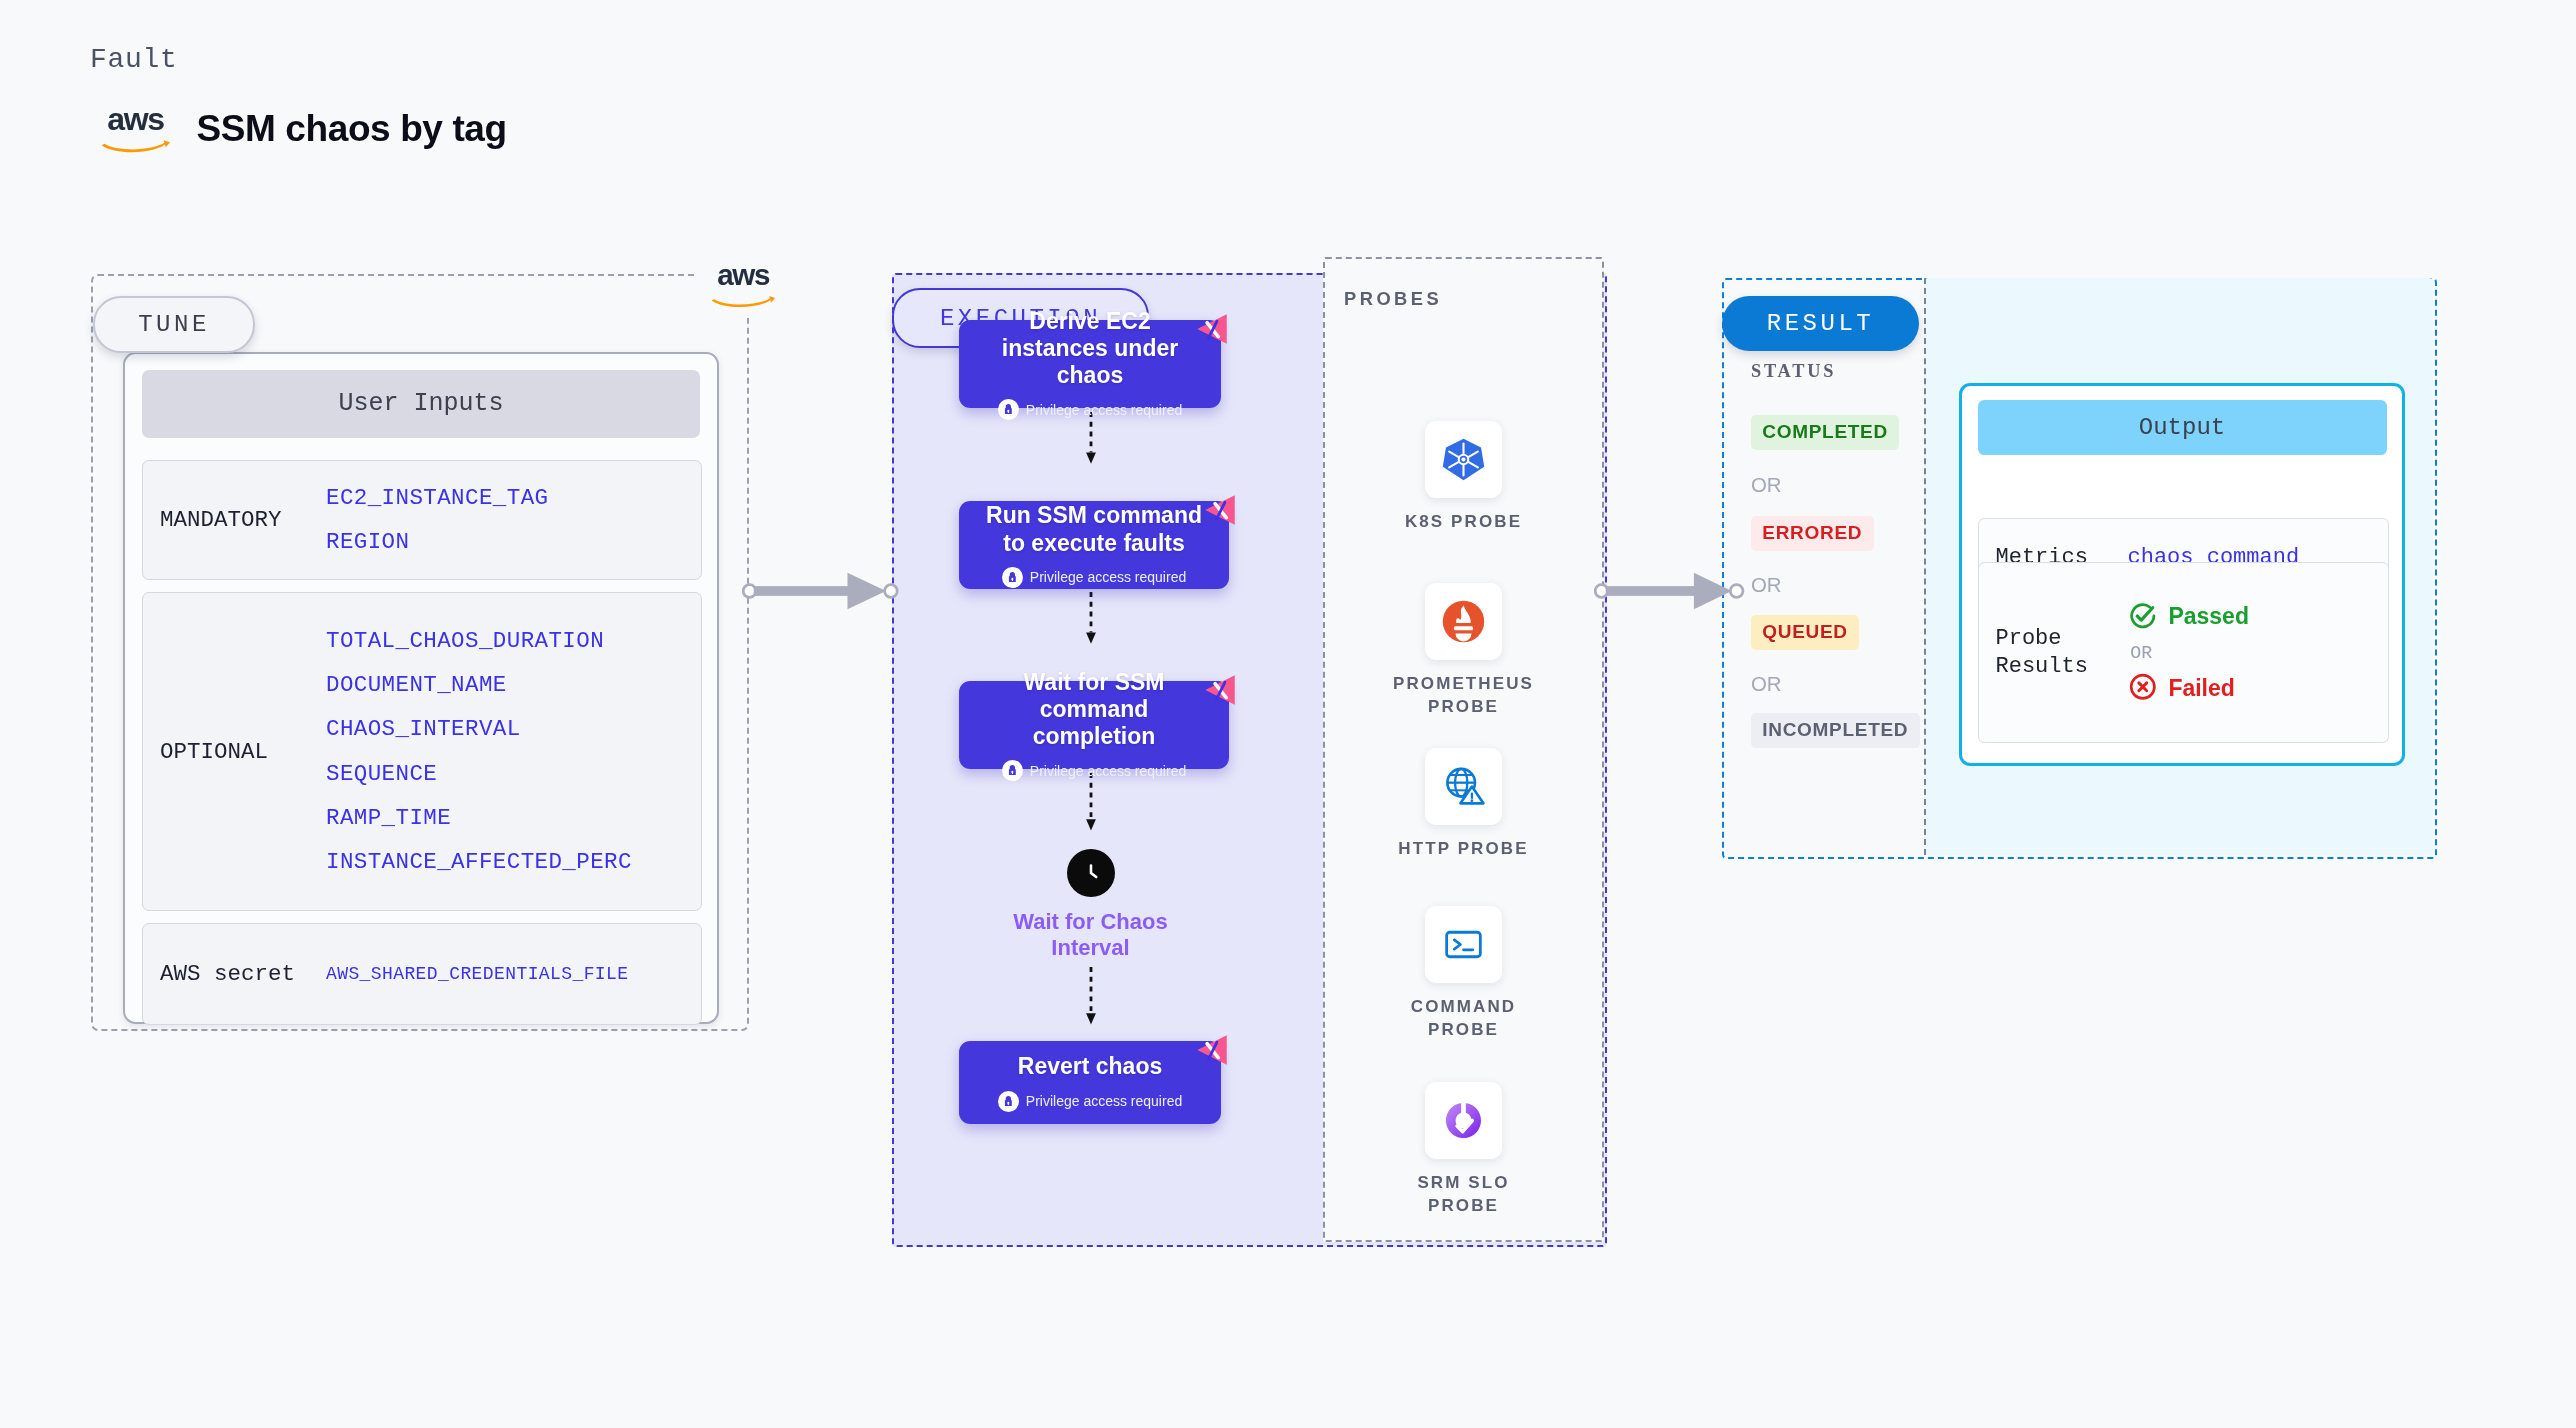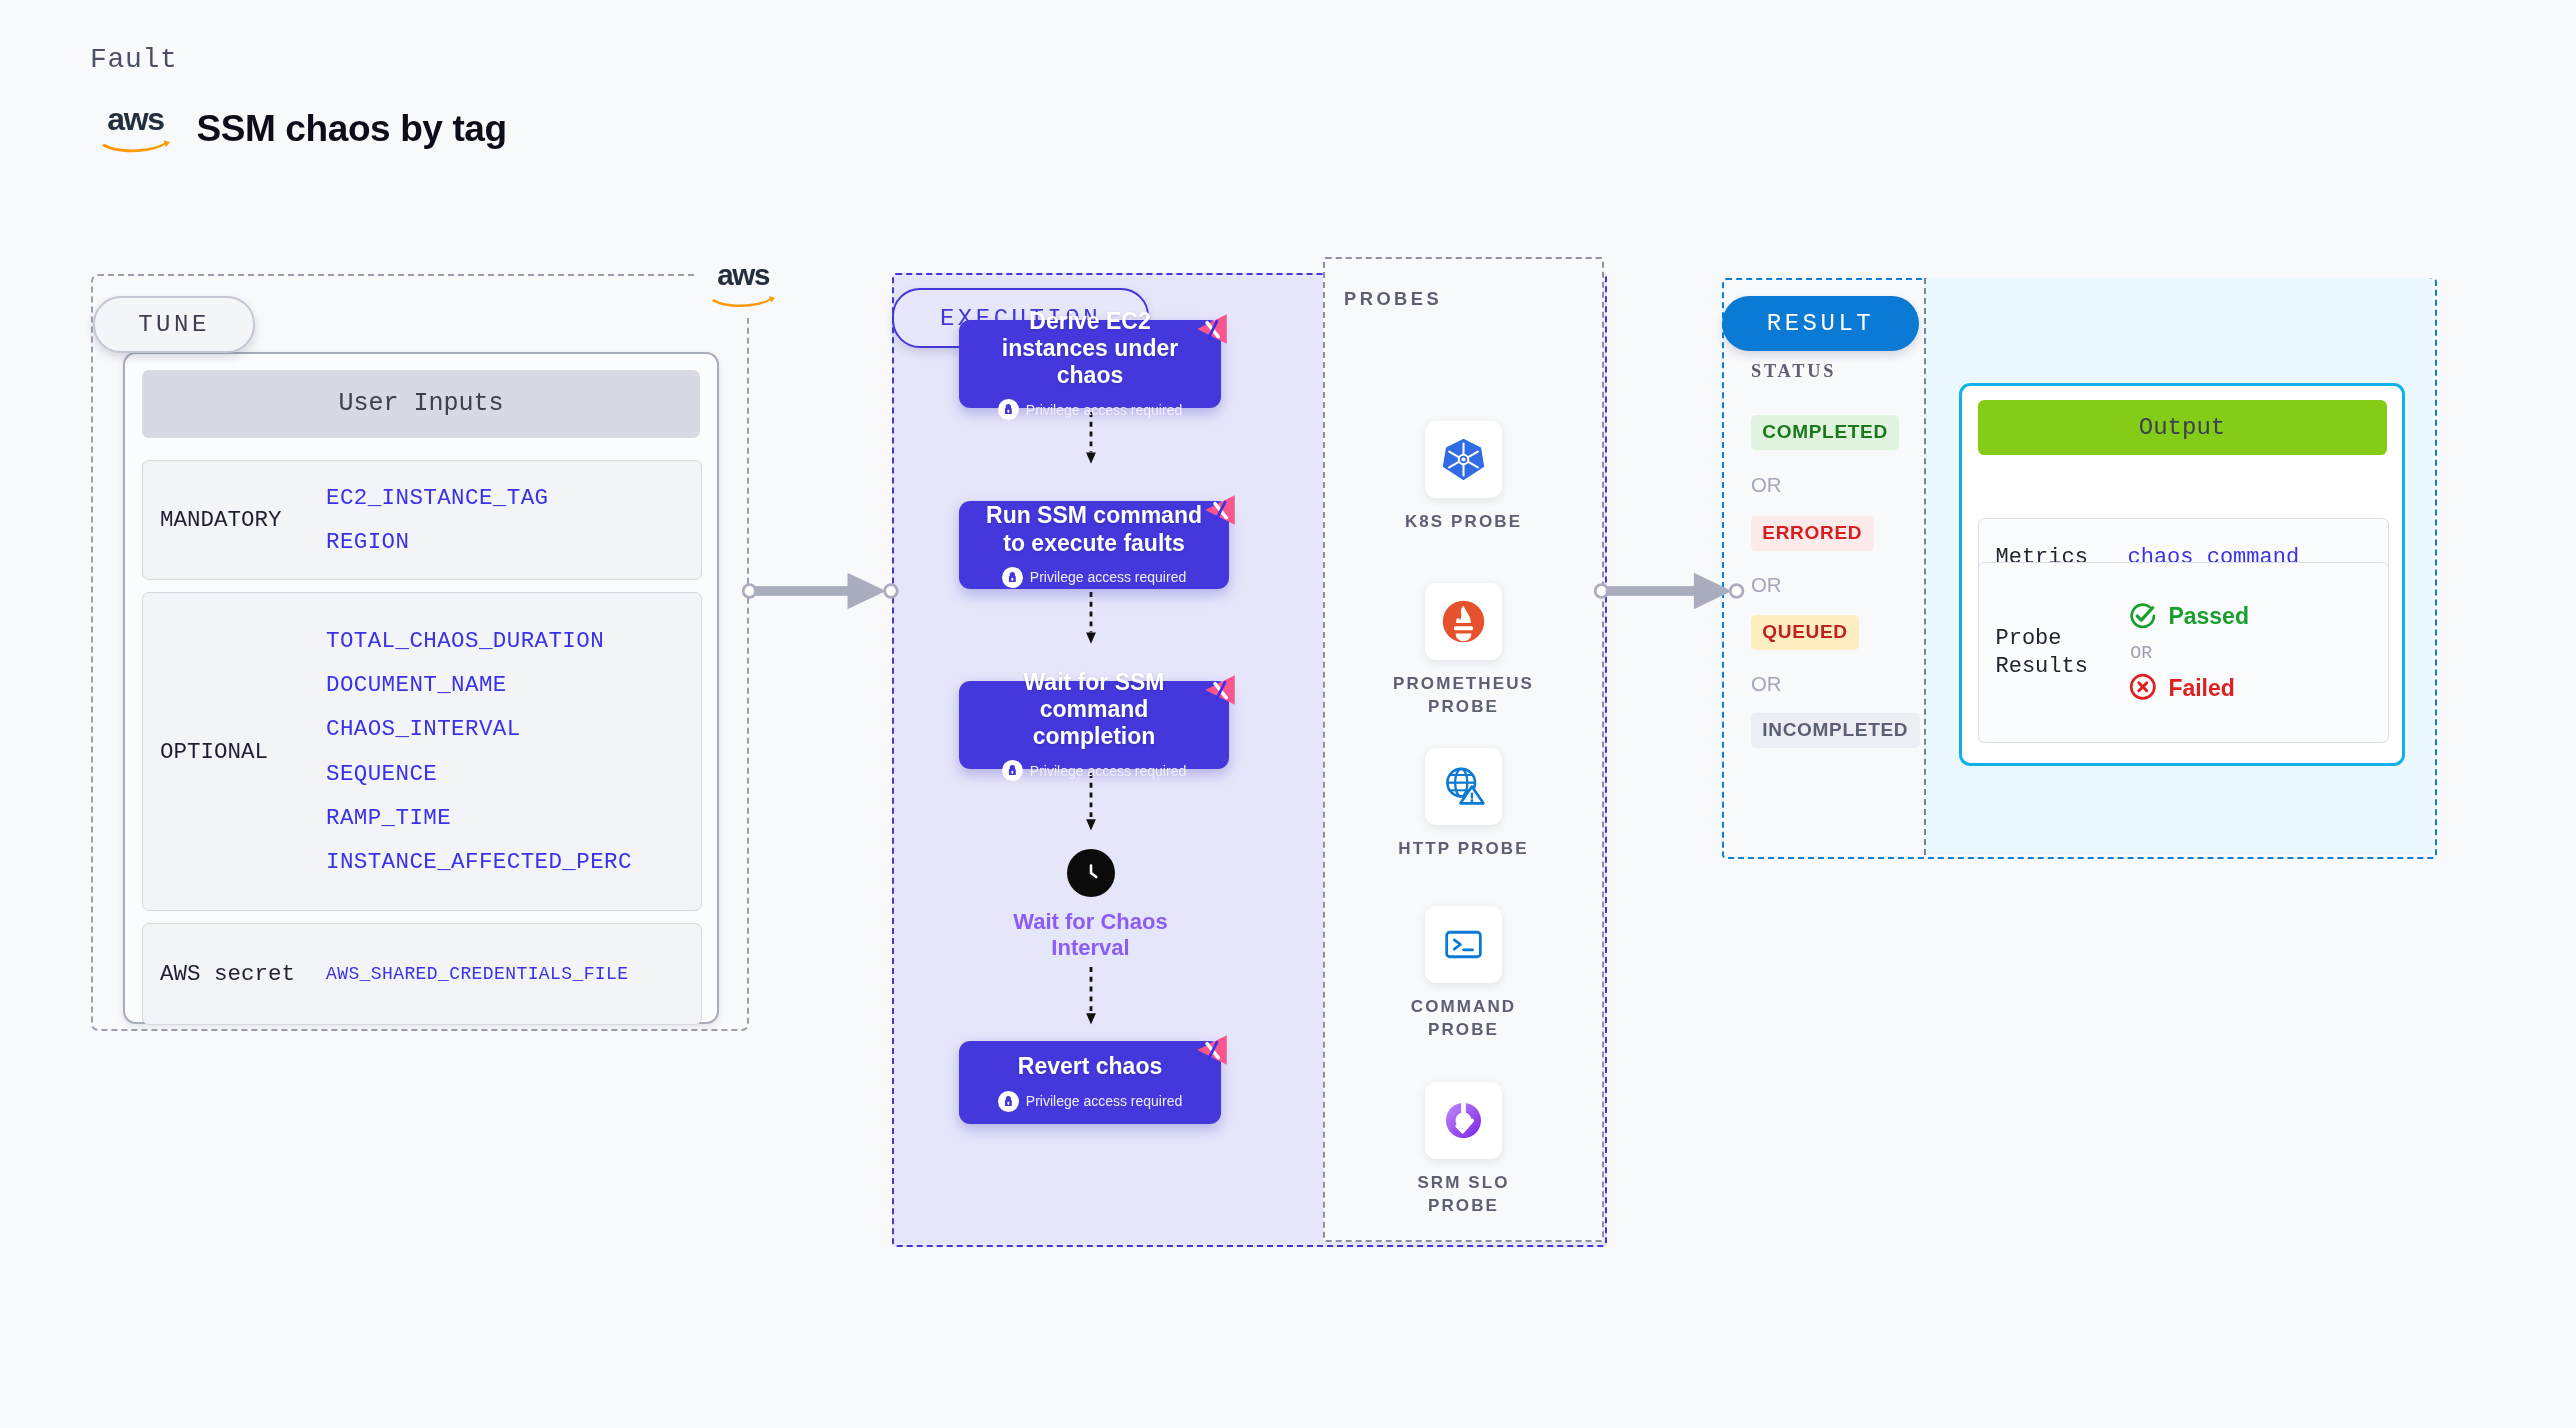--- a/index.html
+++ b/index.html
@@ -171,21 +171,21 @@
     position:absolute;left:1751px;font-size:20.4px;color:#a3a8b8;z-index:5;
   }
 
   #output-card{
     position:absolute;left:1959px;top:383px;width:446px;height:383px;
     background:#fff;border:3.5px solid #10b0e8;border-radius:11.3px;z-index:4;
     box-sizing:border-box;
   }
   #output-header{
     position:absolute;left:15.5px;top:14px;width:calc(100% - 31px);height:55px;
-    background:#84cc16;border-radius:6.3px;display:flex;align-items:center;
+    background:#7dd3fc;border-radius:6.3px;display:flex;align-items:center;
     justify-content:center;font-family:"Liberation Mono",monospace;
     font-size:24px;color:#3c4150;
   }
   .out-row{
     position:absolute;left:15.5px;width:calc(100% - 31px);
     background:#fbfcfe;border:1.4px solid #dcdee7;border-radius:6.3px;
     display:flex;align-items:center;
   }
   #out-metrics{top:84px;height:77px;margin-top:48px;}
   #out-probe{top:176px;height:179px;}

